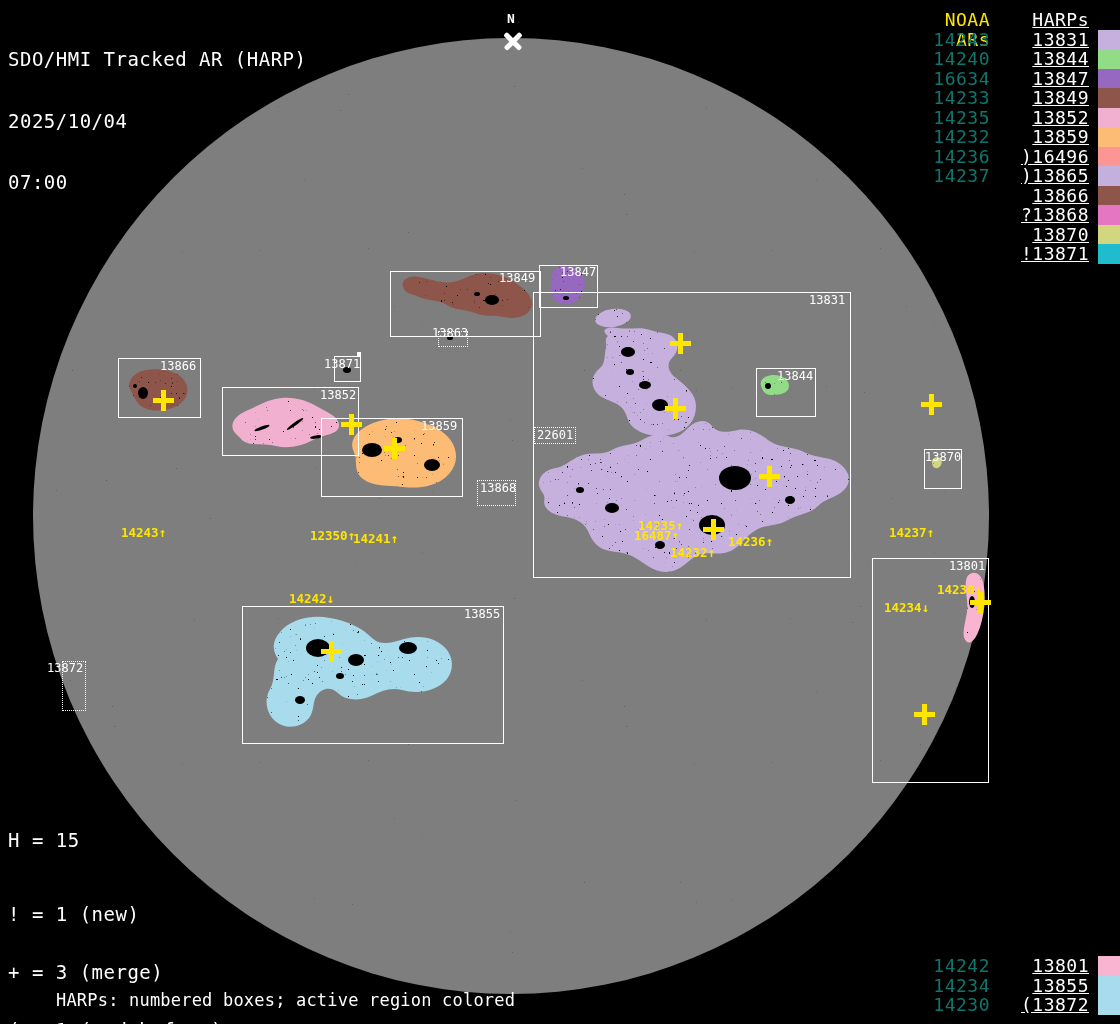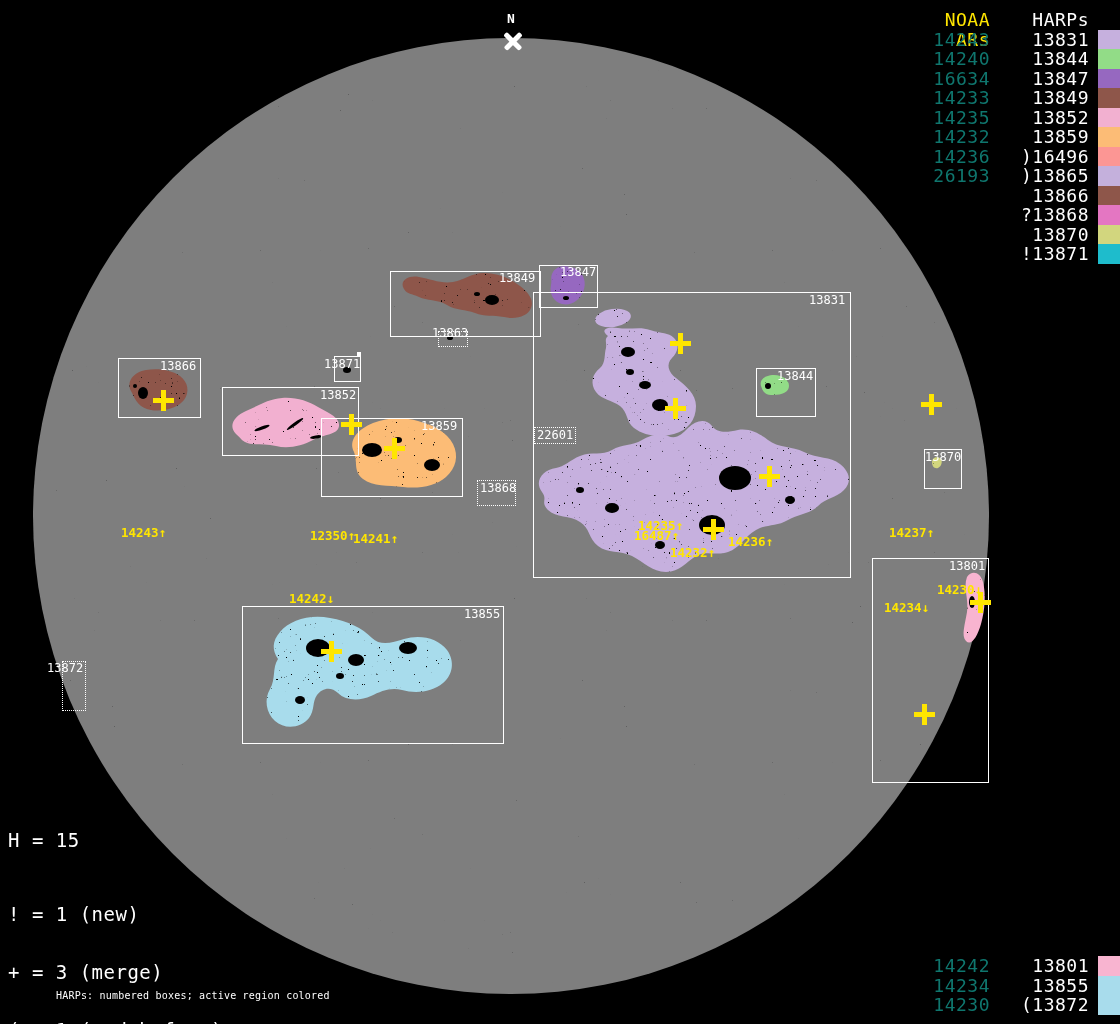--- a/index.html
+++ b/index.html
@@ -3,26 +3,26 @@
 <meta charset="utf-8">
 <style>
   html,body{margin:0;padding:0;background:#000;}
   #stage{position:relative;width:1120px;height:1024px;background:#000;overflow:hidden;
          font-family:"DejaVu Sans Mono","Liberation Mono",monospace;}
   .abs{position:absolute;}
   
   .title{color:#fff;font-size:19px;line-height:20.5px;letter-spacing:.5px;white-space:pre;}
   .hline{color:#fff;font-size:19px;letter-spacing:.5px;}
   .legend{color:#fff;font-size:19px;line-height:19.4px;letter-spacing:.5px;white-space:pre;}
-  .footnote{color:#fff;font-size:10px;letter-spacing:.2px;white-space:pre;padding-left:48px;}
+  .footnote{color:#fff;font-size:17px;letter-spacing:.2px;white-space:pre;padding-left:48px;}
   
   .list{display:flex;flex-direction:column;}
   .lrow{display:flex;align-items:flex-start;height:19.5px;font-size:18px;line-height:19.5px;letter-spacing:.5px;}
   .lrow .noaa{width:88px;text-align:right;color:#0f766e;}
-  .lrow .harp{width:99px;text-align:right;color:#fff;}
+  .lrow .harp{width:99px;text-align:right;color:#fff;text-decoration:underline;}
   .lrow .sw{width:22px;height:19.5px;margin-left:9px;}
   .lrow.hdr .noaa,.lrow.hdr .harp{font-size:18px;}
   .lrow.hdr .noaa{color:#FFE600;}
   .lrow.hdr .harp{color:#fff;}
   .brow .noaa{width:62px;}
   
   .hbox{position:absolute;border:1px solid #fff;box-sizing:border-box;}
   .hbox.dotted{border:1px dotted #fff;}
   .blab{position:absolute;color:#fff;font-size:12px;line-height:13px;letter-spacing:0;white-space:nowrap;}
   .blab.dotted-label{border:1px dotted #fff;padding:1px 2px;}
@@ -113,20 +113,25 @@
         <ellipse cx="356" cy="660" rx="8" ry="6"></ellipse>
       <ellipse cx="408" cy="648" rx="9" ry="6"></ellipse>
         <ellipse cx="300" cy="700" rx="5" ry="4"></ellipse>
         <ellipse cx="340" cy="676" rx="4" ry="3"></ellipse>
       <ellipse cx="972" cy="602" rx="3" ry="6"></ellipse>
       <ellipse cx="347" cy="370" rx="4" ry="3"></ellipse>
         <ellipse cx="450" cy="338" rx="3" ry="2"></ellipse>
     </g>
   </svg>
 
+  <div class="abs title" style="left:8px;top:8px">
+    <div>SDO/HMI Tracked AR (HARP)</div>
+    <div>2025/10/04</div>
+    <div>07:00</div>
+  </div>
 
   <div class="nlab" style="left:507px;top:11px">N</div>
   <div class="xmark" style="left:513px;top:41px"></div>
 
   <div class="abs list" style="left:902px;top:10px">
     <div class="lrow hdr">
       <span class="noaa">NOAA ARs</span>
       <span class="harp">HARPs</span>
       <span class="sw"></span>
     </div>
@@ -159,21 +164,21 @@
         <span class="noaa">14232</span>
         <span class="harp">13859</span>
         <span class="sw" style="background:#FCBC76"></span>
       </div>
     <div class="lrow">
         <span class="noaa">14236</span>
         <span class="harp">)16496</span>
         <span class="sw" style="background:#FC9694"></span>
       </div>
     <div class="lrow">
-        <span class="noaa">26193</span>
+        <span class="noaa">14237</span>
         <span class="harp">)13865</span>
         <span class="sw" style="background:#C4B0DC"></span>
       </div>
     <div class="lrow">
         <span class="noaa"></span>
         <span class="harp">13866</span>
         <span class="sw" style="background:#8E564A"></span>
       </div>
     <div class="lrow">
         <span class="noaa"></span>

